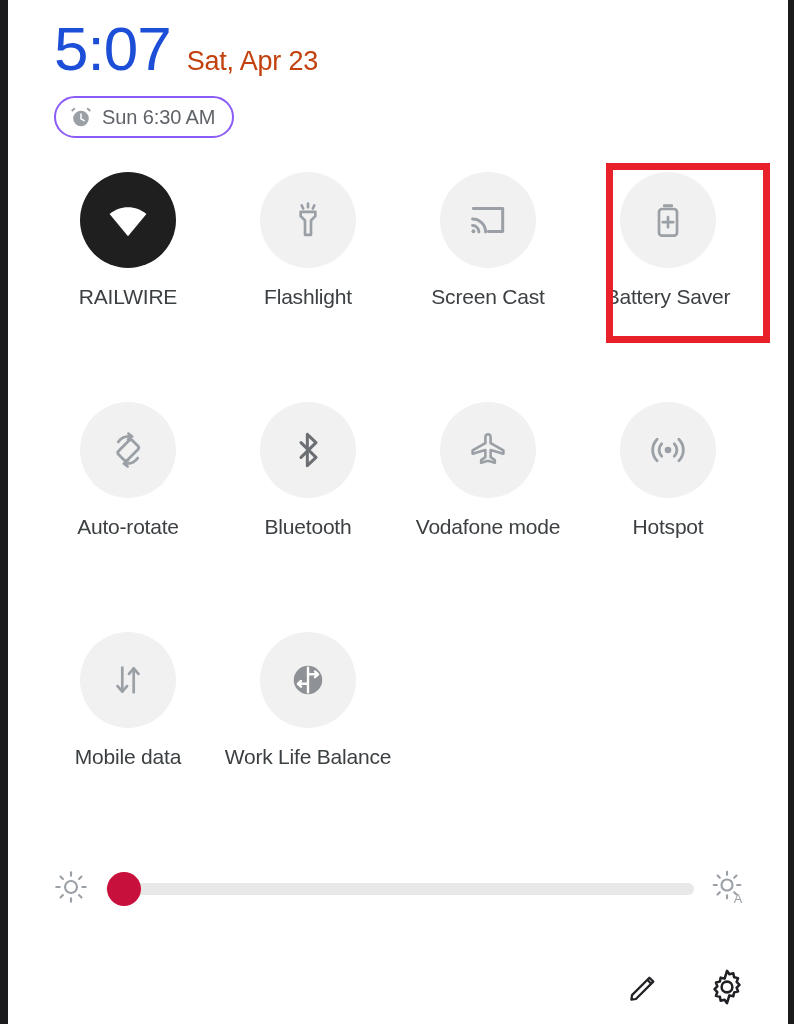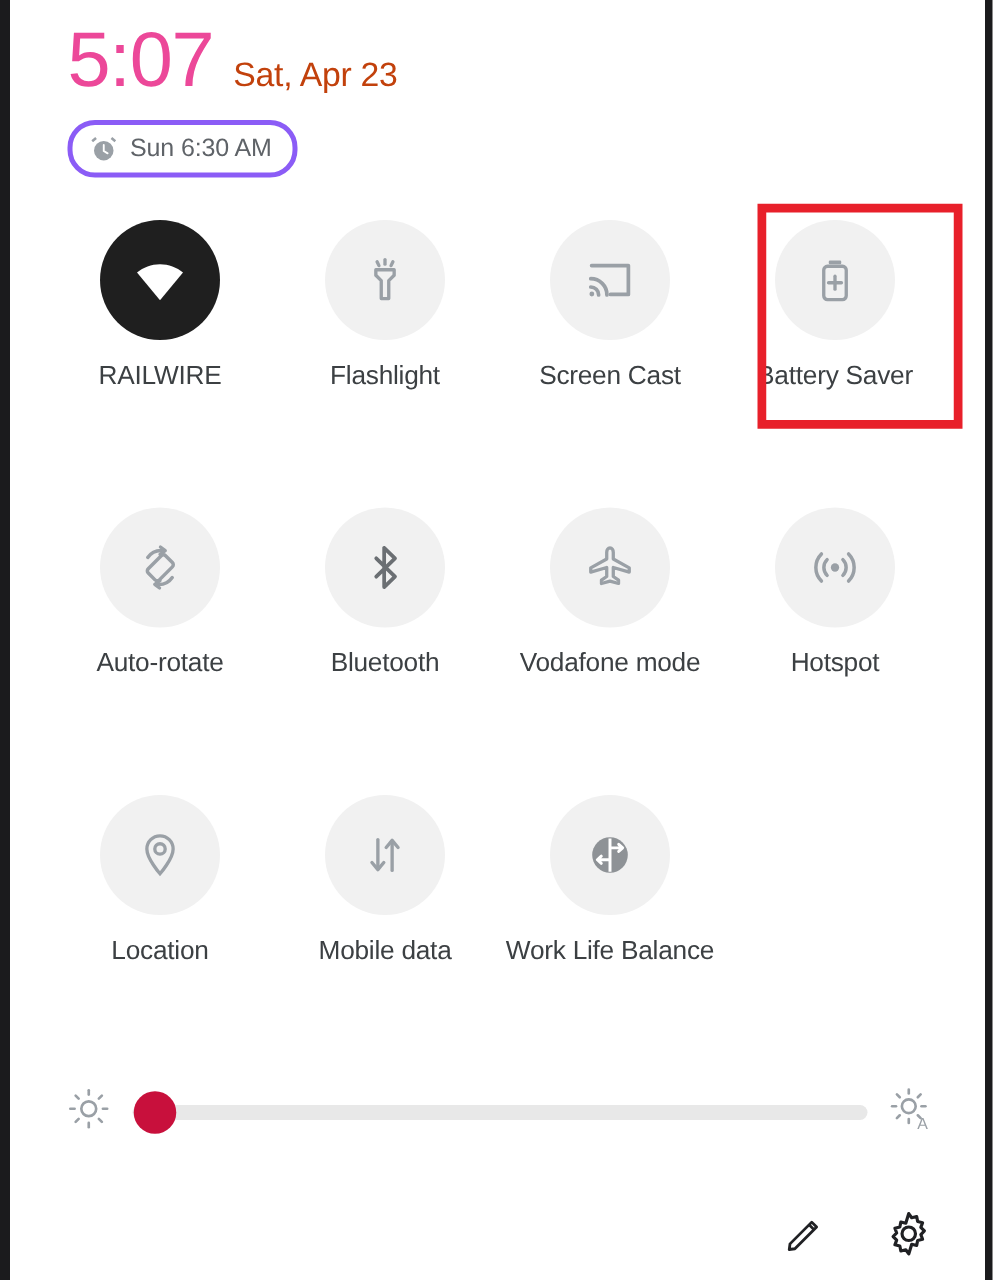--- a/index.html
+++ b/index.html
@@ -41,37 +41,37 @@
     padding: 18px 0 0 46px;
   }
   .clock-row {
     display: flex;
     align-items: baseline;
     gap: 16px;
   }
   .clock-time {
     font-size: 62px;
     font-weight: 300;
-    color: #ec4899;
+    color: #1d4ed8;
     letter-spacing: -1px;
     line-height: 1;
   }
   .clock-date {
     font-size: 27px;
     font-weight: 400;
     color: #c2410c;
     letter-spacing: -0.2px;
   }
 
   .alarm-chip {
     margin-top: 16px;
     display: inline-flex;
     align-items: center;
     gap: 9px;
-    border: 4px solid #8b5cf6;
+    border: 2px solid #8b5cf6;
     border-radius: 22px;
     padding: 7px 17px 7px 13px;
     background: #ffffff;
   }
   .alarm-chip .chip-label {
     font-size: 20px;
     color: #5f6368;
     letter-spacing: -0.1px;
   }
   .alarm-icon { width: 24px; height: 24px; display: block; }
@@ -313,31 +313,20 @@
             <path d="M8.4 15.6a5.1 5.1 0 0 1 0-7.2" fill="none" stroke="#9aa0a6" stroke-width="1.6" stroke-linecap="round"></path>
             <path d="M15.6 8.4a5.1 5.1 0 0 1 0 7.2" fill="none" stroke="#9aa0a6" stroke-width="1.6" stroke-linecap="round"></path>
             <path d="M5.8 18.2a8.8 8.8 0 0 1 0-12.4" fill="none" stroke="#9aa0a6" stroke-width="1.6" stroke-linecap="round"></path>
             <path d="M18.2 5.8a8.8 8.8 0 0 1 0 12.4" fill="none" stroke="#9aa0a6" stroke-width="1.6" stroke-linecap="round"></path>
           </svg>
         </span>
       </div>
       <div class="tile-label">Hotspot</div>
     </div>
 
-    <div class="tile">
-      <div class="tile-circle">
-        <span>
-          <svg width="40" height="40" viewBox="0 0 24 24" aria-hidden="true">
-            <path d="M12 2.8c-3.5 0-6.3 2.8-6.3 6.3 0 4.7 6.3 11.9 6.3 11.9s6.3-7.2 6.3-11.9c0-3.5-2.8-6.3-6.3-6.3z" fill="none" stroke="#9aa0a6" stroke-width="1.6"></path>
-            <circle cx="12" cy="9.1" r="2.5" fill="none" stroke="#9aa0a6" stroke-width="1.6"></circle>
-          </svg>
-        </span>
-      </div>
-      <div class="tile-label">Location</div>
-    </div>
 
     <div class="tile">
       <div class="tile-circle">
         <span>
           <svg width="38" height="38" viewBox="0 0 24 24" aria-hidden="true">
             <g stroke="#9aa0a6" stroke-width="1.7" stroke-linecap="round" stroke-linejoin="round" fill="none">
               <line x1="8.4" y1="4.2" x2="8.4" y2="19"></line>
               <path d="M5.4 15.8 8.4 19.4l3-3.6"></path>
               <line x1="15.6" y1="19.8" x2="15.6" y2="5"></line>
               <path d="M12.6 8.2 15.6 4.6l3 3.6"></path>

